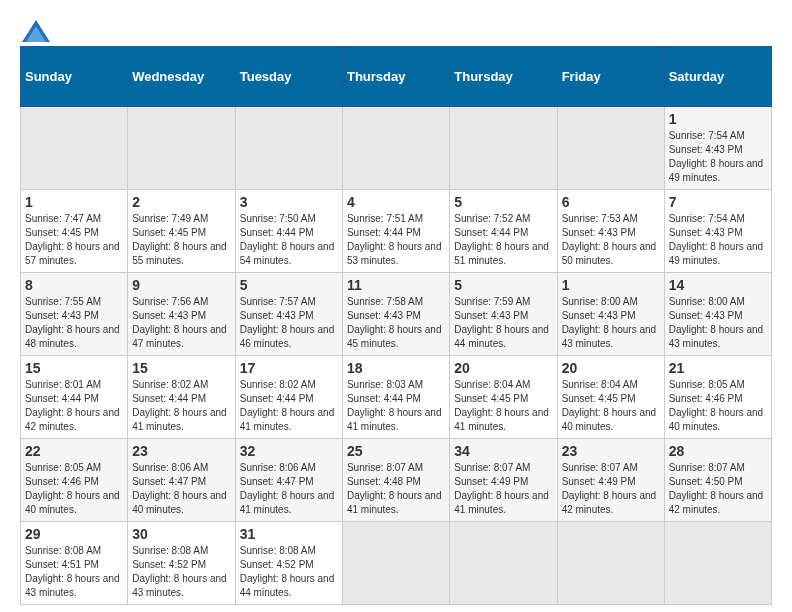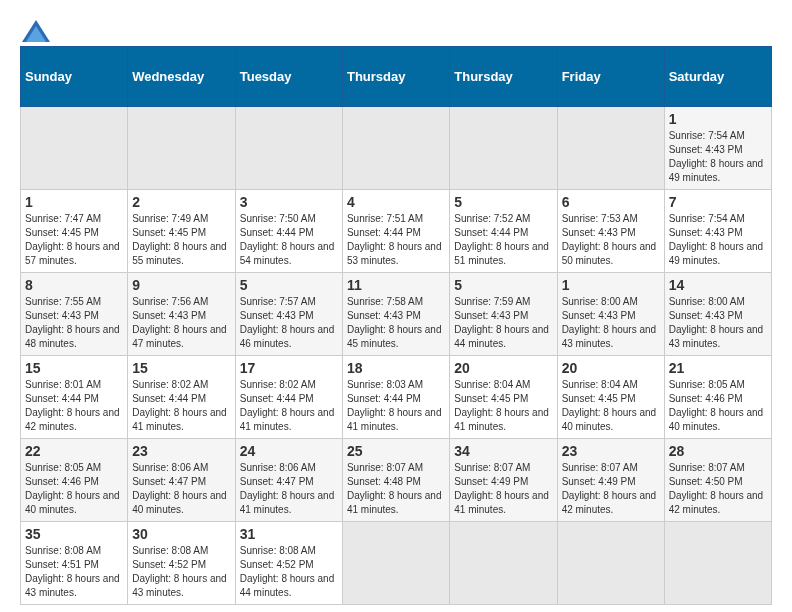--- a/index.html
+++ b/index.html
@@ -233,21 +233,21 @@
       <tr>
         <td>
           <span class="day-number">22</span>
           <div class="day-info">Sunrise: 8:05 AM<br>Sunset: 4:46 PM<br>Daylight: 8 hours and 40 minutes.</div>
         </td>
         <td>
           <span class="day-number">23</span>
           <div class="day-info">Sunrise: 8:06 AM<br>Sunset: 4:47 PM<br>Daylight: 8 hours and 40 minutes.</div>
         </td>
         <td>
-          <span class="day-number">24</span>
+          <span class="day-number">32</span>
           <div class="day-info">Sunrise: 8:06 AM<br>Sunset: 4:47 PM<br>Daylight: 8 hours and 41 minutes.</div>
         </td>
         <td>
           <span class="day-number">25</span>
           <div class="day-info">Sunrise: 8:07 AM<br>Sunset: 4:48 PM<br>Daylight: 8 hours and 41 minutes.</div>
         </td>
         <td>
           <span class="day-number">34</span>
           <div class="day-info">Sunrise: 8:07 AM<br>Sunset: 4:49 PM<br>Daylight: 8 hours and 41 minutes.</div>
         </td>
@@ -255,21 +255,21 @@
           <span class="day-number">23</span>
           <div class="day-info">Sunrise: 8:07 AM<br>Sunset: 4:49 PM<br>Daylight: 8 hours and 42 minutes.</div>
         </td>
         <td>
           <span class="day-number">28</span>
           <div class="day-info">Sunrise: 8:07 AM<br>Sunset: 4:50 PM<br>Daylight: 8 hours and 42 minutes.</div>
         </td>
       </tr>
       <tr>
         <td>
-          <span class="day-number">35</span>
+          <span class="day-number">29</span>
           <div class="day-info">Sunrise: 8:08 AM<br>Sunset: 4:51 PM<br>Daylight: 8 hours and 43 minutes.</div>
         </td>
         <td>
           <span class="day-number">30</span>
           <div class="day-info">Sunrise: 8:08 AM<br>Sunset: 4:52 PM<br>Daylight: 8 hours and 43 minutes.</div>
         </td>
         <td>
           <span class="day-number">31</span>
           <div class="day-info">Sunrise: 8:08 AM<br>Sunset: 4:52 PM<br>Daylight: 8 hours and 44 minutes.</div>
         </td>

